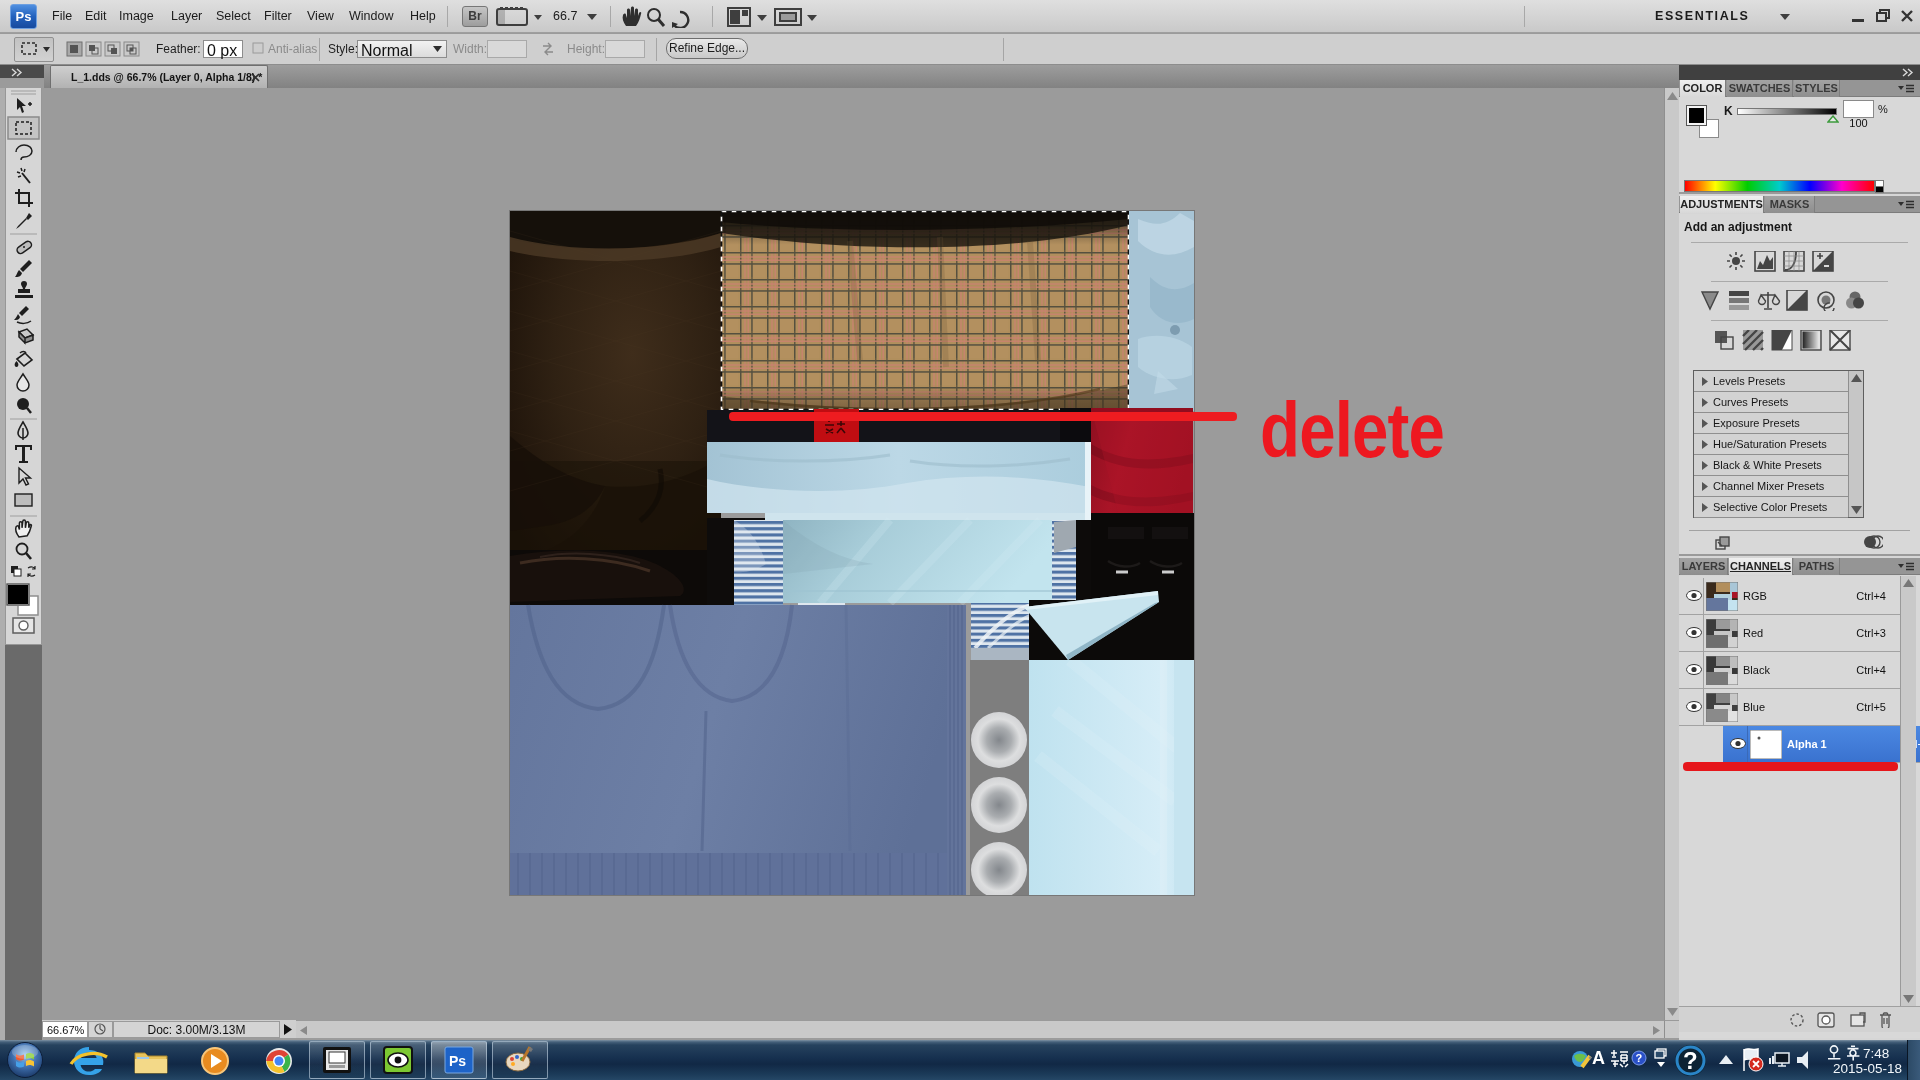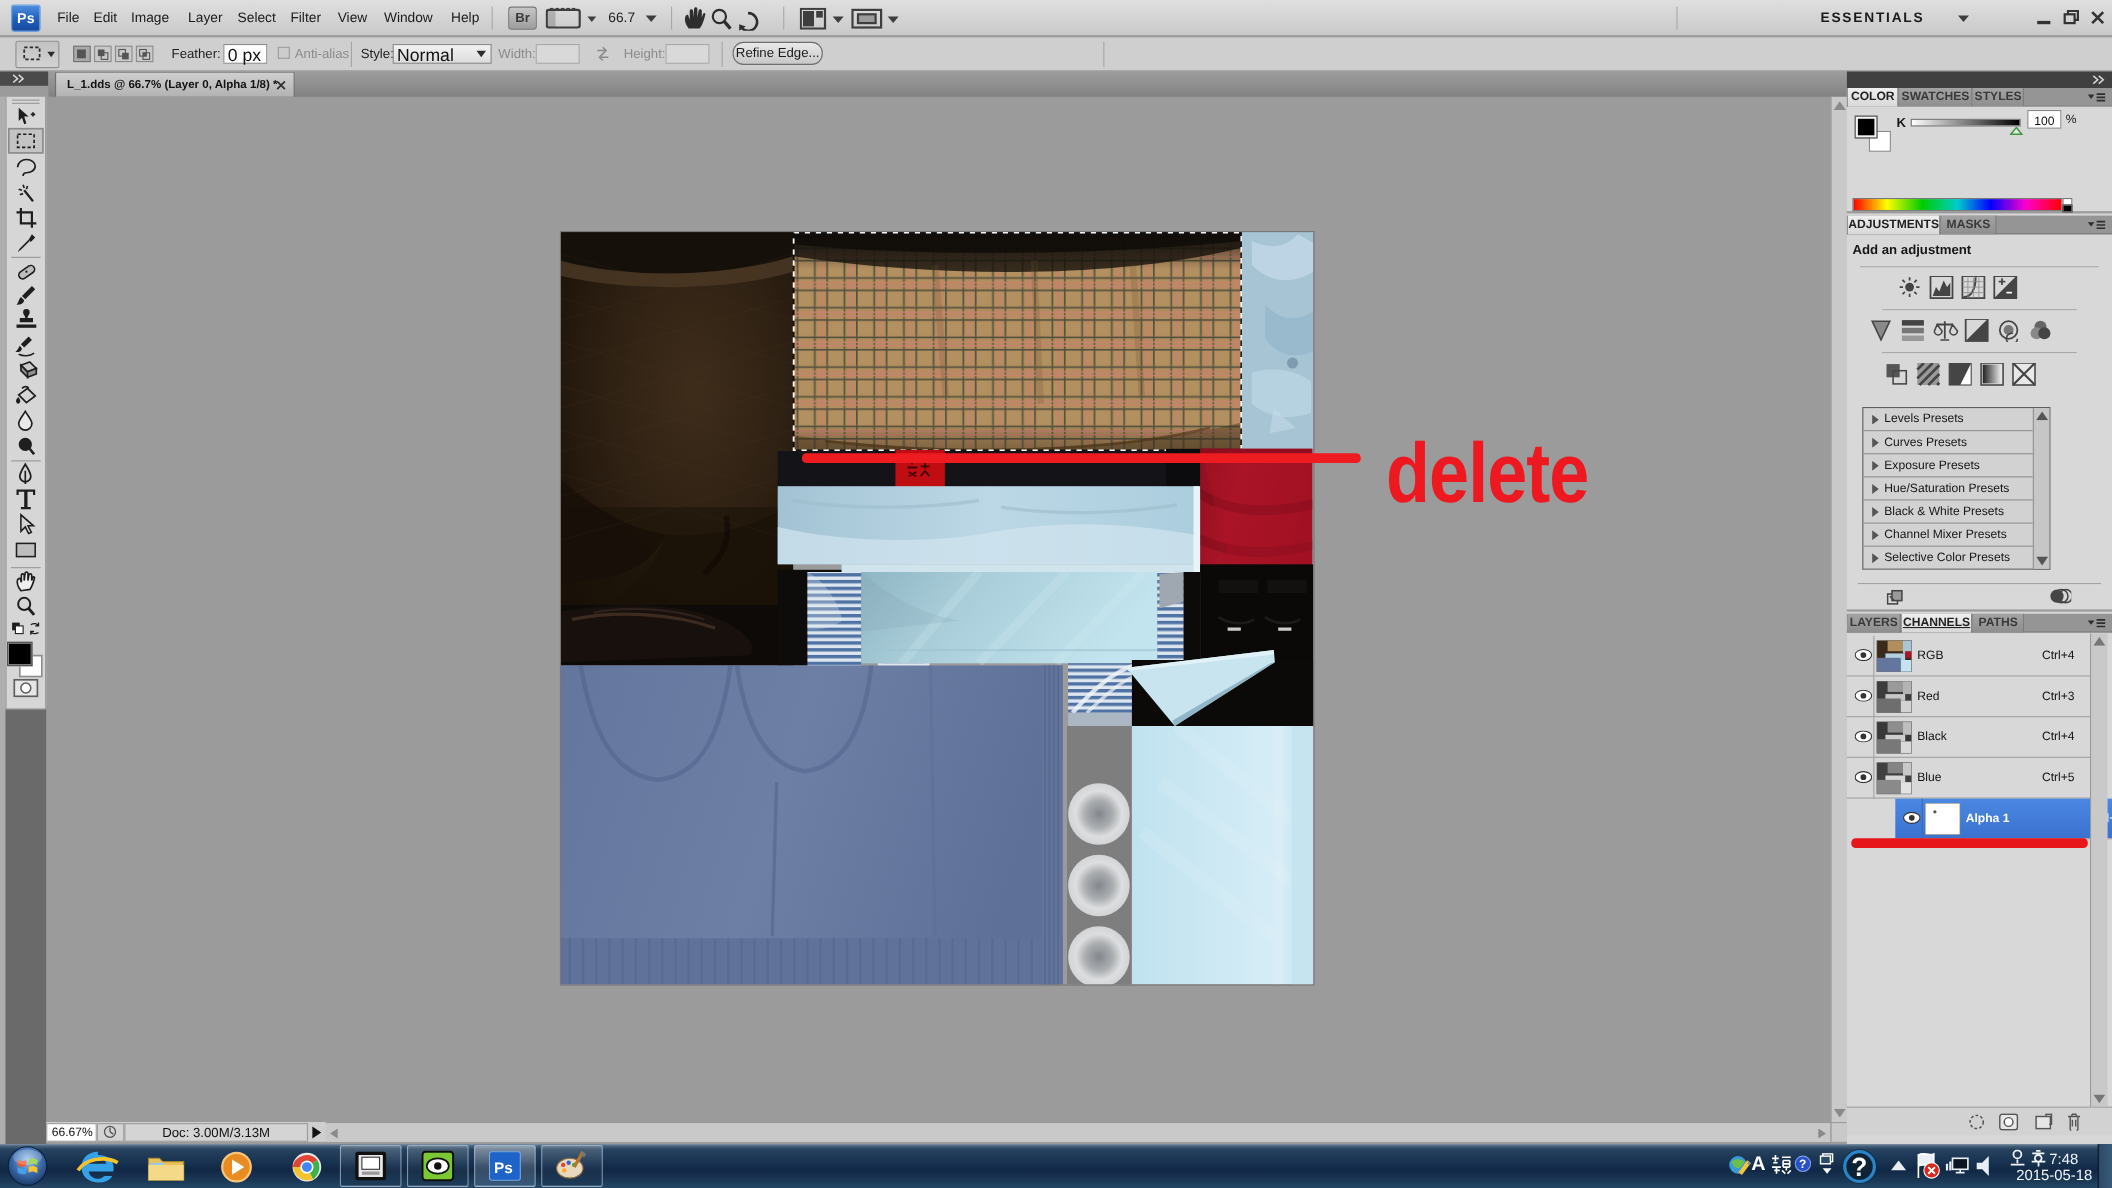--- a/index.html
+++ b/index.html
@@ -25,21 +25,21 @@
 .obox{position:absolute;top:6px;height:18px;background:#fff;border:1px solid #8d8d8d;
   font-size:16px;color:#111;padding:1px 3px;}
 .obox.dis{background:#d9d9d9;border-color:#a9a9a9;}
 .odiv{position:absolute;top:4px;width:1px;height:23px;background:#a5a5a5;}
 
 #tabbar{left:44px;top:65px;width:1635px;height:23px;
   background:linear-gradient(180deg,#9d9d9d,#828282);}
 #doctab{position:absolute;left:6px;top:0;width:218px;height:23px;
   background:linear-gradient(180deg,#cfcfcf,#b2b2b2);
   border:1px solid #6f6f6f;border-bottom:none;border-radius:2px 2px 0 0;
-  font-size:10.5px;font-weight:bold;color:#131313;line-height:22px;padding-left:10px;white-space:nowrap;overflow:hidden;}
+  font-size:10.5px;font-weight:bold;color:#131313;line-height:22px;padding-left:20px;white-space:nowrap;overflow:hidden;}
 #dockhead{left:1679px;top:65px;width:241px;height:15px;background:#404040;}
 #toolhead{left:0px;top:65px;width:44px;height:13px;background:#4a4a4a;}
 
 #toolstrip{left:5px;top:88px;width:37px;height:557px;background:#d6d6d6;
   border:1px solid #979797;border-top:none;}
 #toolsub{left:5px;top:645px;width:37px;height:395px;background:#6a6a6a;}
 #leftsliver{left:0;top:88px;width:5px;height:952px;background:#aeaeae;}
 
 #vscroll{left:1664px;top:88px;width:15px;height:932px;background:#c9c9c9;
   border-left:1px solid #8f8f8f;}
@@ -555,21 +555,21 @@
         </svg>
   </div>
   <div style="position:absolute;left:0;top:17px;width:241px;height:97px;background:#d8d8d8;border-bottom:2px solid #9a9a9a;">
     <div style="position:absolute;left:20px;top:22px;width:20px;height:19px;background:#fff;border:1px solid #8a8a8a;"></div>
     <div style="position:absolute;left:8px;top:9px;width:19px;height:19px;background:#000;border:2px solid #f4f4f4;outline:1px solid #555;"></div>
     <span style="position:absolute;left:45px;top:7px;font-size:12px;font-weight:bold;color:#1a1a1a;">K</span>
     <div style="position:absolute;left:58px;top:11px;width:100px;height:7px;border:1px solid #777;background:linear-gradient(90deg,#fff,#000);"></div>
     <svg style="position:absolute;left:148px;top:18px" width="12" height="8">
           <path d="M6 1 L11 7 L1 7 z" fill="#e8e8e8" stroke="#3c9a3c" stroke-width="1.4"></path>
         </svg>
-    <div style="position:absolute;left:164px;top:3px;width:31px;height:17px;background:#fff;border:1px solid #8a8a8a;font-size:11px;color:#111;text-align:center;padding-top:4px;">100</div>
+    <div style="position:absolute;left:164px;top:3px;width:31px;height:17px;background:#fff;border:1px solid #8a8a8a;font-size:11px;color:#111;text-align:center;padding-top:16px;">100</div>
     <span style="position:absolute;left:199px;top:6px;font-size:11px;color:#1a1a1a;">%</span>
     <div style="position:absolute;left:5px;top:83px;width:191px;height:12px;border:1px solid #777;
       background:linear-gradient(90deg,#f00 0%,#ff0 16%,#0c0 33%,#0cc 50%,#00f 66%,#f0c 83%,#f00 100%);"></div>
     <div style="position:absolute;left:196px;top:83px;width:9px;height:7px;background:#fff;border:1px solid #777;"></div>
     <div style="position:absolute;left:196px;top:89px;width:9px;height:7px;background:#000;border:1px solid #777;"></div>
   </div>
 
   <div class="ptabrow" style="top:116px">
     <div class="ptab active" style="left:1px;width:84px;">ADJUSTMENTS</div>
     <div class="ptab" style="left:86px;width:50px;">MASKS</div>

